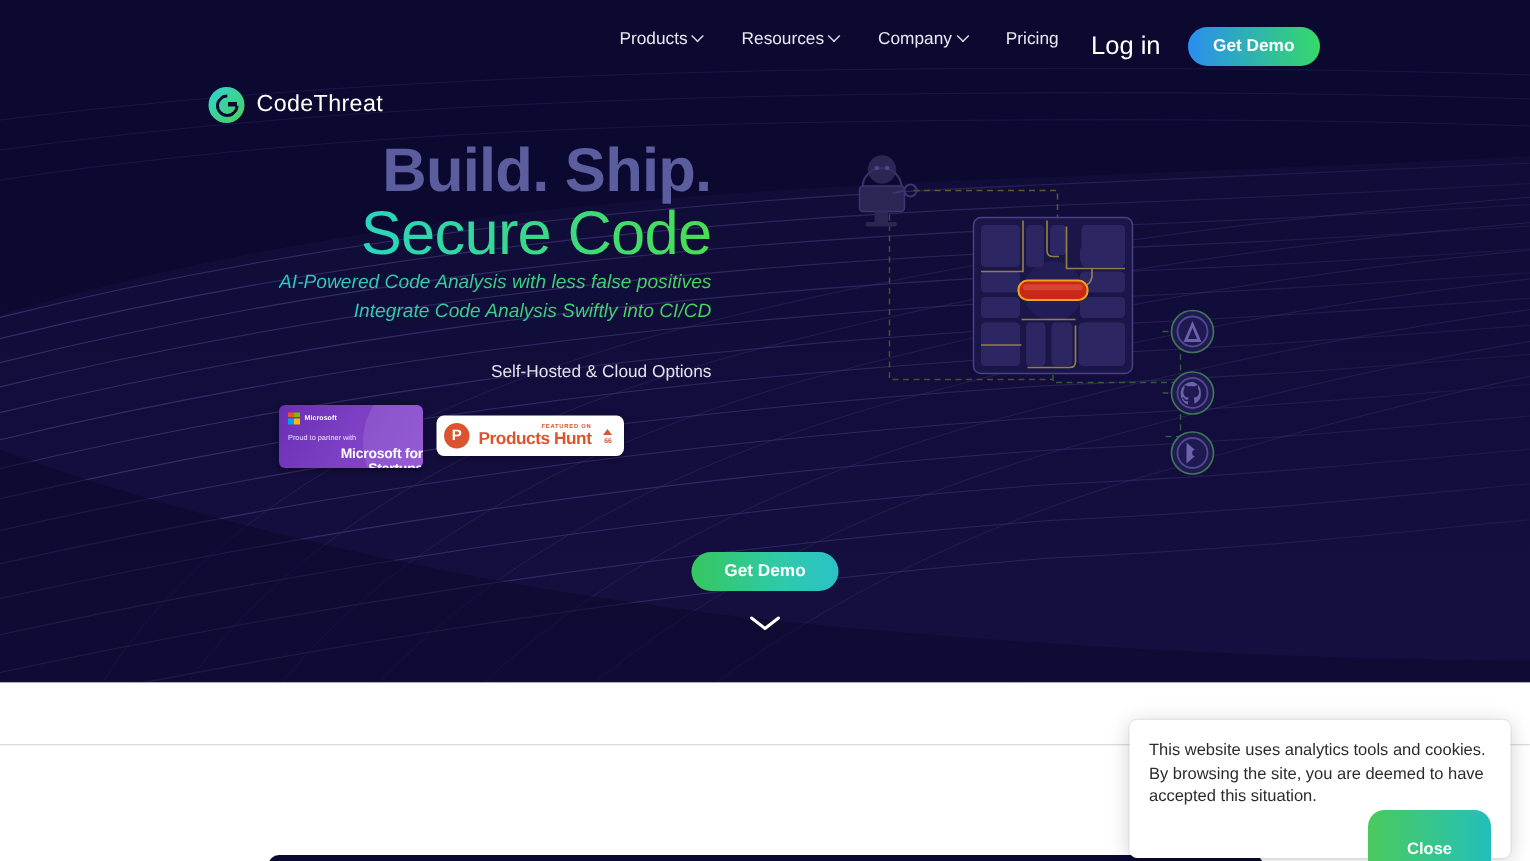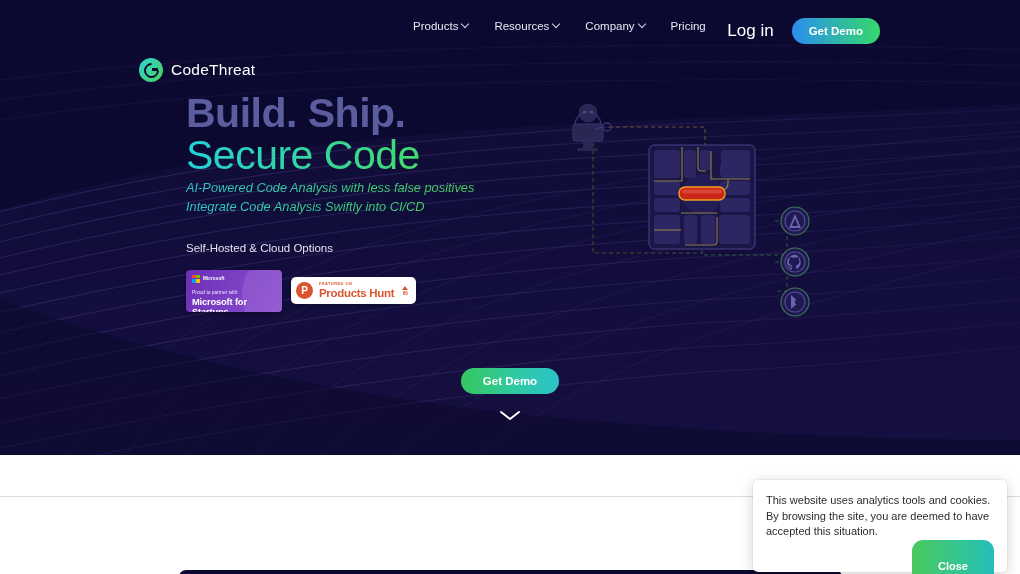--- a/index.html
+++ b/index.html
@@ -57,21 +57,21 @@
   .nav-right{ position:absolute; right:140px; top:18px; display:flex; align-items:center; gap:18px; }
   .login{ color:#fff; font-size:17px; font-weight:normal; cursor:pointer; }
   .btn-demo{
     background:linear-gradient(90deg,#2a8ef0 0%,#35d96a 100%);
     color:#fff; font-size:11.5px; font-weight:bold;
     padding:7px 17px; border-radius:13px; border:none; cursor:pointer;
     white-space:nowrap;
   }
 
   
-  .hero-copy{ position:absolute; left:186px; top:92px; z-index:30; }
+  .hero-copy{ position:absolute; left:186px; top:92px; z-index:30;text-align:right; }
   .h-line1{
     font-size:41px; font-weight:bold; letter-spacing:-.5px;
     color:#5b5d9e; line-height:1.06;
   }
   .h-line2{
     font-size:41px; font-weight:normal; letter-spacing:-.5px; line-height:1.06;
     background:linear-gradient(90deg,#22d3d8 0%,#38d88f 55%,#4ade50 100%);
     -webkit-background-clip:text; background-clip:text; color:transparent;
     margin-top:-1px;
   }

